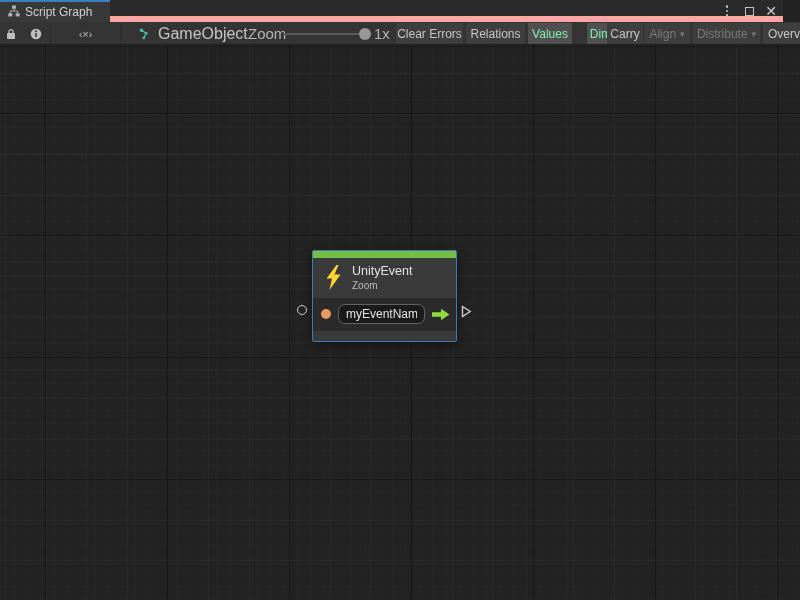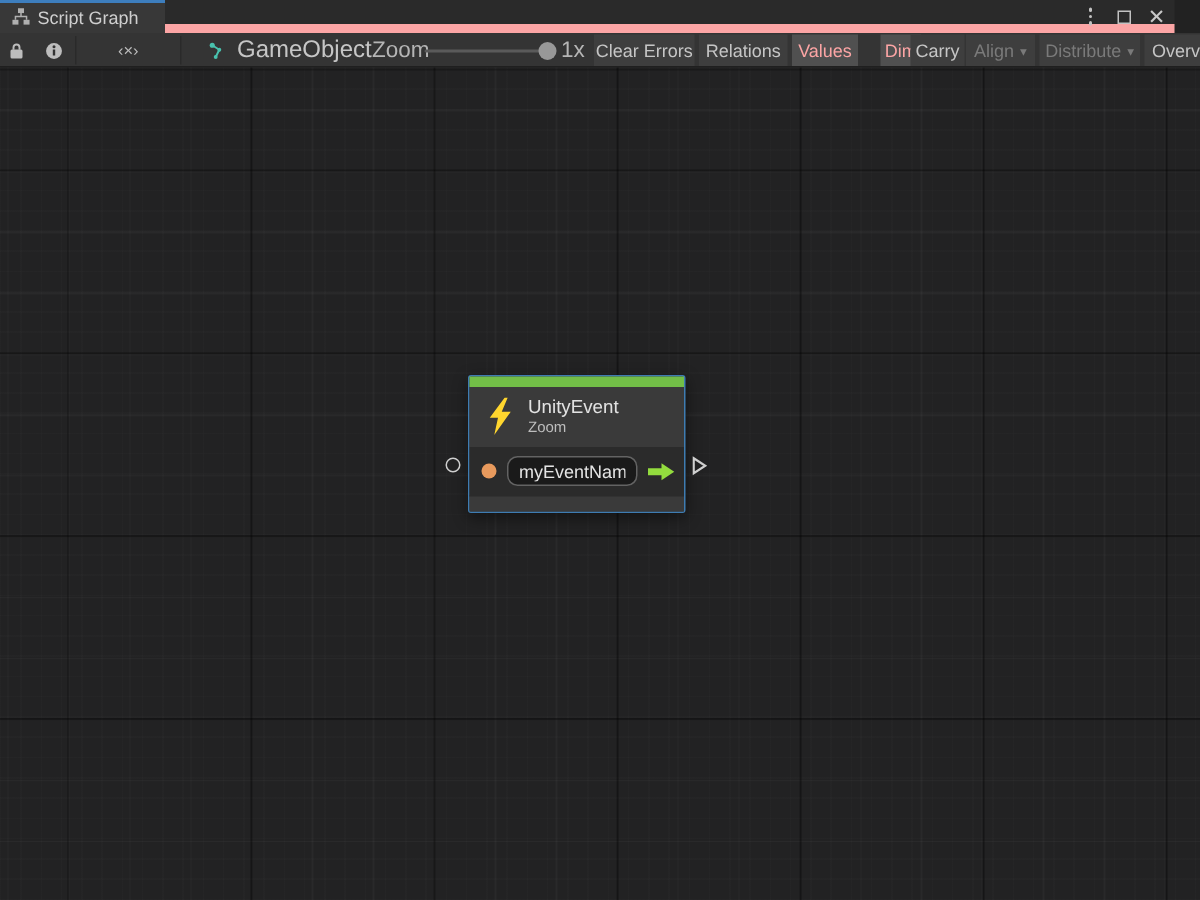--- a/index.html
+++ b/index.html
@@ -15,21 +15,21 @@
   .win-controls { position:absolute; right:4px; top:0; height:22px; display:flex; align-items:center; gap:6px; }
   .winbtn { width:16px; height:16px; display:flex; align-items:center; justify-content:center; color:#c2c2c2; }
   .kebab { display:flex; flex-direction:column; gap:2px; }
   .kebab i { width:2.5px; height:2.5px; border-radius:50%; background:#c2c2c2; }
   .maxbox { width:9px; height:9px; border:1.5px solid #c2c2c2; }
   .closex { font-size:14px; line-height:1; color:#c8c8c8; }
 
   
   .toolbar { position:relative; width:800px; height:23px; background:#343434; border-bottom:1px solid #1f1f1f; overflow:hidden; }
   .tbtn { position:absolute; top:1px; height:21px; background:#3e3e3e; color:#c6c6c6; font-size:12px; display:flex; align-items:center; justify-content:center; white-space:nowrap; cursor:default; }
-  .tbtn.active { background:#505050; color:#fca5a5;justify-content:center; }
+  .tbtn.active { background:#505050; color:#86efac;justify-content:center; }
   .tbtn.disabled { color:#7a7a7a; }
   .flat { background:transparent; }
   .sep { position:absolute; top:2px; width:1px; height:19px; background:#2a2a2a; }
   .zoom-label { position:absolute; top:0; height:23px; display:flex; align-items:center; color:#b5b5b5; font-size:15px; }
   .slider-track { position:absolute; top:11px; left:283px; width:82px; height:2px; background:#5a5a5a; border-radius:1px; }
   .slider-handle { position:absolute; top:-5px; right:-6px; width:12px; height:12px; border-radius:50%; background:#989898; }
   .caret { font-size:9px; margin-left:4px; }
 
   
   .canvas { position:absolute; left:0; top:45px; width:800px; height:555px;

